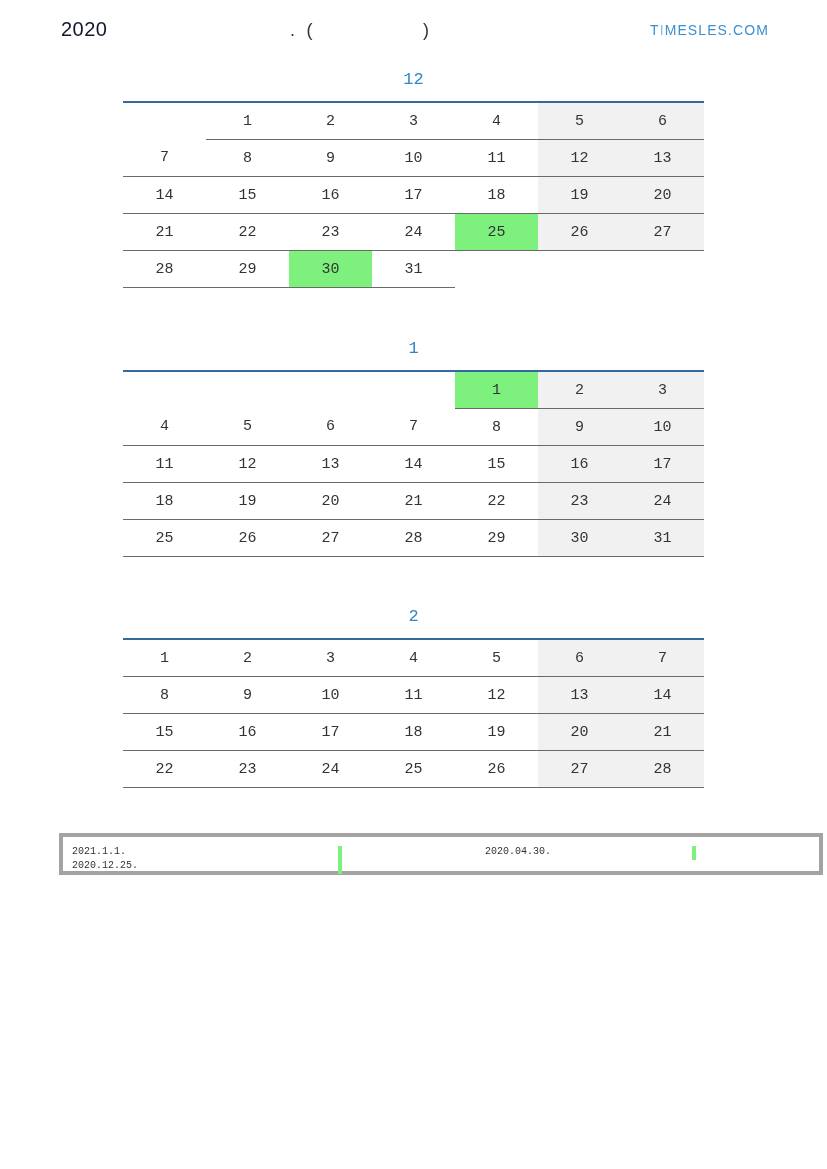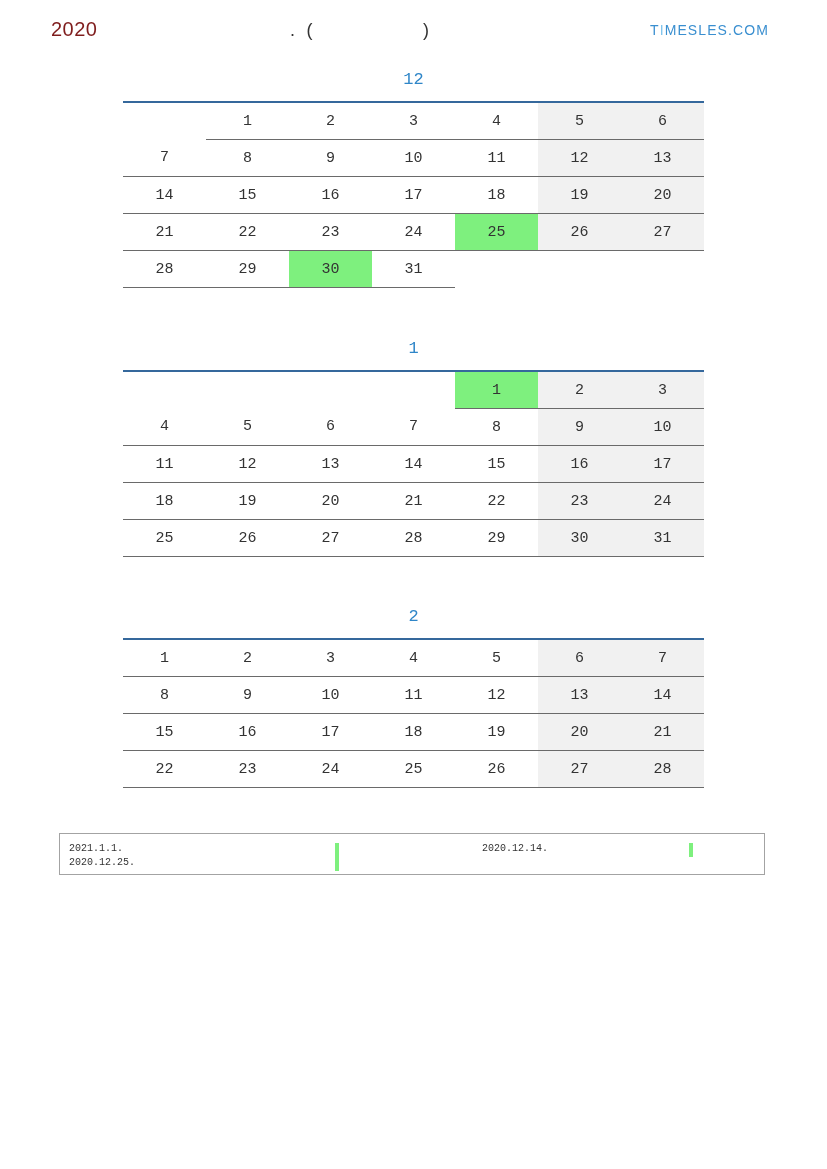--- a/index.html
+++ b/index.html
@@ -25,24 +25,24 @@
   
   .header {
     position: absolute;
     top: 18px;
     left: 0;
     width: 827px;
     height: 32px;
   }
   .header-year {
     position: absolute;
-    left: 51px;
+    left: 61px;
     top: 0;
     font-size: 20px;
-    color: #7f1d1d;
+    color: #0f172a;
     letter-spacing: 0.5px;
   }
   .header-title {
     position: absolute;
     left: 290px;
     top: 2px;
     font-size: 18px;
     color: #333333;
     letter-spacing: 0.5px;
     white-space: pre;
@@ -105,23 +105,23 @@
   }
   table.cal tr.toprule td.empty {
     border-top: 2px solid #35689c;
   }
 
   
   .legend {
     position: absolute;
     left: 59px;
     top: 833px;
-    width: 706px;
+    width: 764px;
     height: 42px;
-    border: 1px solid #a3a3a3;
+    border: 4px solid #a3a3a3;
     box-sizing: border-box;
     background: #ffffff;
   }
   .legend-col {
     position: absolute;
     font-family: "Liberation Mono", monospace;
     font-size: 10px;
     color: #333333;
     white-space: pre;
     line-height: 14px;
@@ -301,19 +301,19 @@
             <td class="weekend">27</td>
             <td class="weekend">28</td>
           </tr>
         </tbody>
       </table>
   </div>
 
   <div class="legend">
     <div class="legend-col left">2021.1.1.
 2020.12.25.</div>
-    <div class="legend-col mid">2020.12.14.</div>
+    <div class="legend-col mid">2020.04.30.</div>
     <div class="legend-swatch sw1"></div>
     <div class="legend-swatch sw2"></div>
     <div class="legend-swatch sw3"></div>
   </div>
 
 </div>
 
 </body></html>

